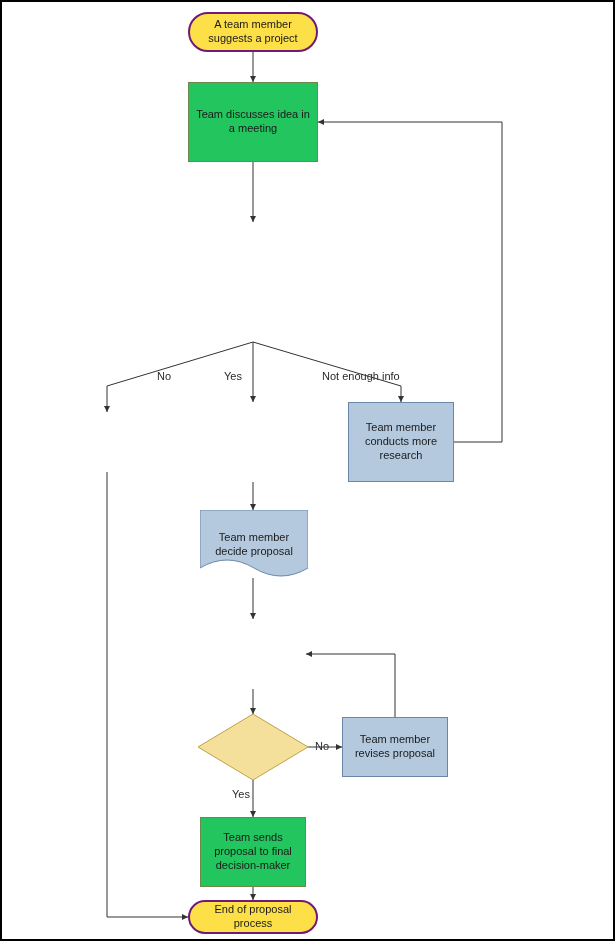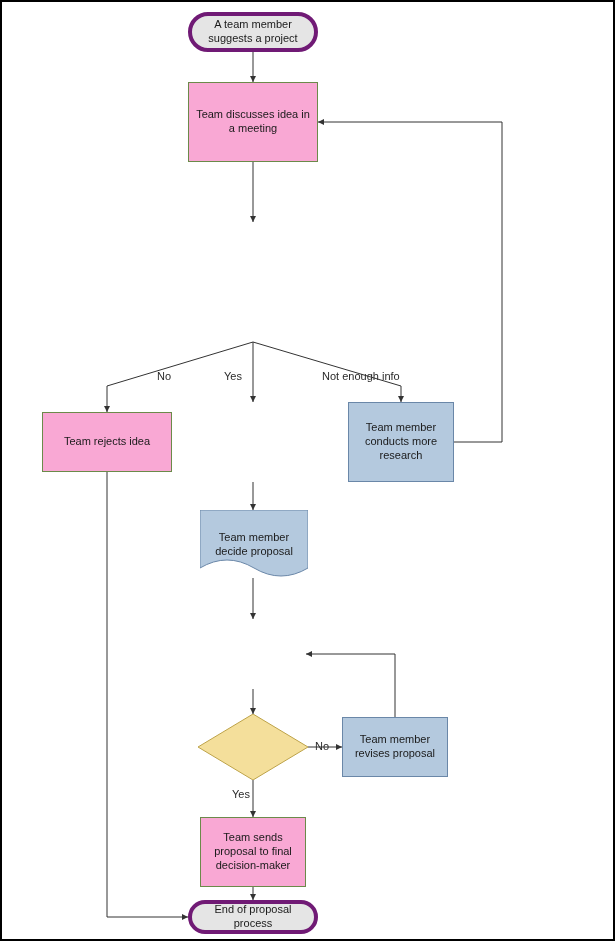--- a/index.html
+++ b/index.html
@@ -1,19 +1,19 @@
 <!DOCTYPE html>
 <html><head>
 <meta charset="utf-8">
 <style>
   html,body{margin:0;padding:0;background:#fff;font-family:Arial,Helvetica,sans-serif;font-size:11px;color:#1a1a1a}
   .canvas{position:relative;width:615px;height:941px;border:2px solid #000;box-sizing:border-box}
   .node{position:absolute;display:flex;align-items:center;justify-content:center;text-align:center;line-height:1.25;padding:4px;box-sizing:border-box}
-  .terminator{background:#e5e5e5;border:4px solid #701a75;border-radius:999px}
-  .process-g{background:#f9a8d4;border:1px solid #6b8a4a}
+  .terminator{background:#fde047;border:2px solid #701a75;border-radius:999px}
+  .process-g{background:#22c55e;border:1px solid #6b8a4a}
   .process-b{background:#b4c9de;border:1px solid #6a87a8}
   .decision{background:#f4df9b;position:relative}
   .decision-shape{position:absolute;inset:0}
   .decision-shape svg{position:absolute;inset:0;width:100%;height:100%}
   .decision .dlabel{position:relative;z-index:2;padding:0 18px}
   .doc{background:#b4c9de}
   .doc svg.docshape{position:absolute;inset:0;width:100%;height:100%;z-index:0}
   .doc .dlabel{position:relative;z-index:2}
   .edge-label{position:absolute;font-size:11px;color:#2a2a2a;background:transparent}
   svg.edges{position:absolute;inset:0;width:100%;height:100%;pointer-events:none}
@@ -24,23 +24,20 @@
 
   <div class="node terminator" style="left:186px;top:10px;width:130px;height:40px">
     <span>A team member suggests a project</span>
   </div>
 
   <div class="node process-g" style="left:186px;top:80px;width:130px;height:80px">
     <span>Team discusses idea in a meeting</span>
   </div>
 
 
-  <div class="node process-g" style="left:40px;top:410px;width:130px;height:60px">
-    <span>Team rejects idea</span>
-  </div>
 
 
   <div class="node process-b" style="left:346px;top:400px;width:106px;height:80px">
     <span>Team member conducts more research</span>
   </div>
 
   <div class="node doc" style="left:198px;top:508px;width:108px;height:70px;background:transparent">
     <svg class="docshape" viewBox="0 0 108 70" preserveAspectRatio="none">
         <path d="M0,0 H108 V58 Q81,74 54,58 Q27,42 0,58 Z" fill="#b4c9de" stroke="#6a87a8"></path>
       </svg>

